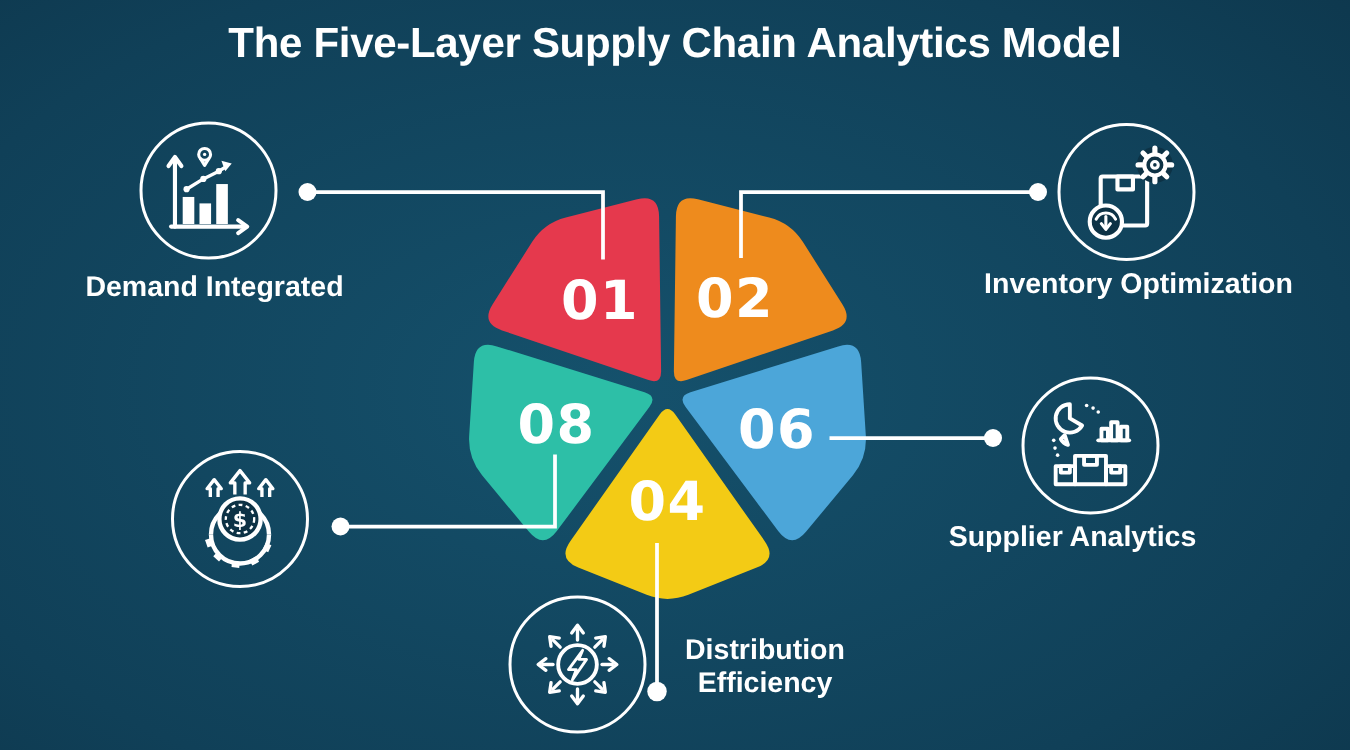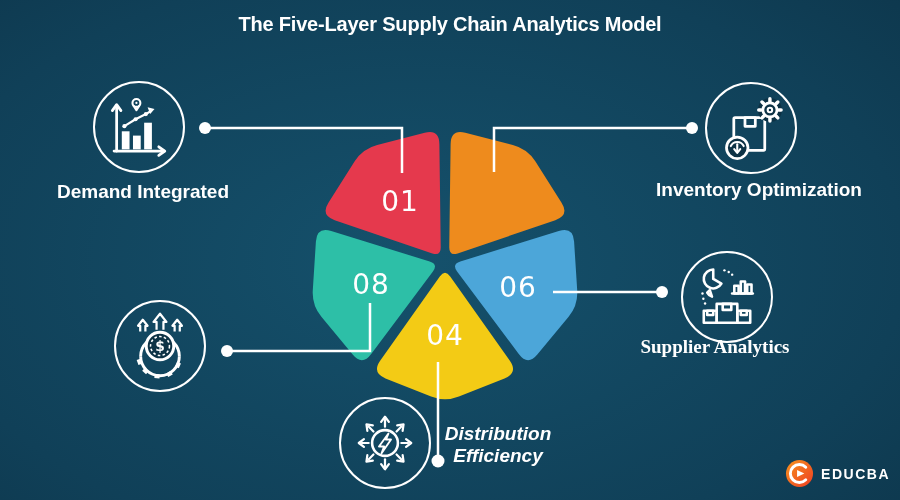--- a/index.html
+++ b/index.html
@@ -7,36 +7,36 @@
   body {
     font-family:"Liberation Sans","DejaVu Sans",sans-serif;
     color:#fff; overflow:hidden;
   }
   .canvas {
     position:relative; width:900px; height:500px;
     background:radial-gradient(ellipse 130% 140% at 46% 52%, #15516c 0%, #104058 42%, #0b2e41 75%, #082334 100%);
   }
   .title {
     position:absolute; top:13px; left:0; width:900px;
-    text-align:center; font-size:20px; font-weight:700; letter-spacing:-0.2px;
+    text-align:center; font-size:28px; font-weight:700; letter-spacing:-0.2px;
     color:#ffffff;
   }
   svg.overlay { position:absolute; left:0; top:0; }
   .icon-badge {
     position:absolute; width:92px; height:92px; border:2.5px solid #fff;
     border-radius:50%; display:flex; align-items:center; justify-content:center;
   }
   .icon-badge svg { width:86px; height:86px; }
   .label {
     position:absolute; text-align:center; font-size:19px; font-weight:700;
     line-height:21px; color:#fff;
   }
   .num {
     position:absolute; transform:translate(-50%,-50%);
-    font-size:28px; font-weight:400; letter-spacing:1px; color:#fff;
+    font-size:36px; font-weight:700; letter-spacing:1px; color:#fff;
     font-family:"DejaVu Sans","Liberation Sans",sans-serif;
   }
   .brand {
     position:absolute; right:10px; bottom:12px; display:flex; align-items:center; gap:7px;
   }
   .brand-name { font-size:14px; font-weight:700; letter-spacing:1.5px; color:#fff; }
 </style>
 </head>
 <body>
 
@@ -62,20 +62,21 @@
     <g fill="#ffffff">
       <circle cx="205" cy="128" r="6"></circle>
       <circle cx="692" cy="128" r="6"></circle>
       <circle cx="662" cy="292" r="6"></circle>
       <circle cx="438" cy="461" r="6.5"></circle>
       <circle cx="227" cy="351" r="6"></circle>
     </g>
   </svg>
 
   <div class="num" style="left:400px; top:201px;">01</div>
+  <div class="num" style="left:490px; top:200px;">02</div>
   <div class="num" style="left:518px; top:287px;">06</div>
   <div class="num" style="left:445px; top:335px;">04</div>
   <div class="num" style="left:371px; top:284px;">08</div>
 
   <div class="icon-badge" style="left:93px; top:81px;">
     <svg viewBox="0 0 100 100">
       <g stroke="#fff" stroke-width="3.2" fill="none" stroke-linecap="round" stroke-linejoin="round">
         <path d="M24,78 V25"></path>
           <path d="M19,31 L24,24 L29,31"></path>
         <path d="M21,78 H79"></path>
@@ -150,21 +151,21 @@
       <g stroke="#fff" stroke-width="3" fill="none" stroke-linejoin="round">
         <rect x="38" y="58" width="24" height="22"></rect>
         <rect x="45" y="58" width="10" height="7"></rect>
         <rect x="23" y="66" width="15" height="14"></rect>
         <rect x="27" y="66" width="7" height="5"></rect>
         <rect x="62" y="66" width="15" height="14"></rect>
         <rect x="66" y="66" width="7" height="5"></rect>
       </g>
     </svg>
   </div>
-  <div class="label" style="left:595px; top:336px; width:240px;font-family:Liberation Serif, serif;">Supplier Analytics</div>
+  <div class="label" style="left:595px; top:348px; width:240px;">Supplier Analytics</div>
 
   <div class="icon-badge" style="left:339px; top:397px;">
     <svg viewBox="0 0 100 100">
       <circle cx="50" cy="50" r="15" fill="none" stroke="#fff" stroke-width="3"></circle>
       <path d="M54,39 L43,54 L49,54 L46,62 L57,46 L51,46 Z" fill="none" stroke="#fff" stroke-width="2.2" stroke-linejoin="round"></path>
       <g stroke="#fff" stroke-width="2.6" fill="none" stroke-linecap="round" stroke-linejoin="round">
         <g>
             <path d="M50,31 V23"></path>
             <path d="M45.5,25.5 L50,19.5 L54.5,25.5"></path>
           </g>
@@ -192,21 +193,21 @@
             <path d="M50,31 V23"></path>
             <path d="M45.5,25.5 L50,19.5 L54.5,25.5"></path>
           </g>
         <g transform="rotate(315 50 50)">
             <path d="M50,31 V23"></path>
             <path d="M45.5,25.5 L50,19.5 L54.5,25.5"></path>
           </g>
       </g>
     </svg>
   </div>
-  <div class="label" style="left:428px; top:423px; width:140px; line-height:22px;font-style:italic;">Distribution Efficiency</div>
+  <div class="label" style="left:440px; top:423px; width:140px; line-height:22px;">Distribution Efficiency</div>
 
   <div class="icon-badge" style="left:114px; top:300px;">
     <svg viewBox="0 0 100 100">
       <g stroke="#fff" stroke-width="6" stroke-linecap="butt">
         <line x1="28.1" y1="67.7" x2="23.9" y2="69.2"></line>
         <line x1="34.7" y1="77.3" x2="31.5" y2="80.9"></line>
         <line x1="46.9" y1="82.8" x2="46.4" y2="87.6"></line>
         <line x1="59.8" y1="80.4" x2="62.2" y2="84.6"></line>
         <line x1="68.7" y1="71.1" x2="73.1" y2="73.1"></line>
       </g>
@@ -216,28 +217,14 @@
       <circle cx="50" cy="50" r="11" fill="none" stroke="#fff" stroke-width="1.8" stroke-dasharray="3,2.6"></circle>
       <text x="50" y="56" text-anchor="middle" font-family="DejaVu Sans, sans-serif" font-size="16" font-weight="bold" fill="#fff">$</text>
       <g stroke="#fff" stroke-width="2.6" fill="none" stroke-linejoin="round">
         <path d="M46,31 V22 H42.5 L50,12.5 L57.5,22 H54 V31"></path>
         <path d="M27,33 V26.5 H24.5 L30,19.5 L35.5,26.5 H33 V33"></path>
         <path d="M67,33 V26.5 H64.5 L70,19.5 L75.5,26.5 H73 V33"></path>
       </g>
     </svg>
   </div>
 
-  <div class="brand">
-    <svg width="29" height="29" viewBox="0 0 30 30">
-      <defs>
-        <linearGradient id="lg" x1="0" y1="0" x2="1" y2="1">
-          <stop offset="0" stop-color="#f7941e"></stop>
-          <stop offset="1" stop-color="#ee3d23"></stop>
-        </linearGradient>
-      </defs>
-      <circle cx="15" cy="15" r="14" fill="url(#lg)"></circle>
-      <path d="M21.5,8.5 A9.3,9.3 0 1 0 21.5,21.5" fill="none" stroke="#fff" stroke-width="3" stroke-linecap="round"></path>
-      <path d="M12.5,11.5 L20,15 L12.5,18.5 Z" fill="#fff"></path>
-    </svg>
-    <span class="brand-name">EDUCBA</span>
-  </div>
 
 </div>
 
 </body></html>

